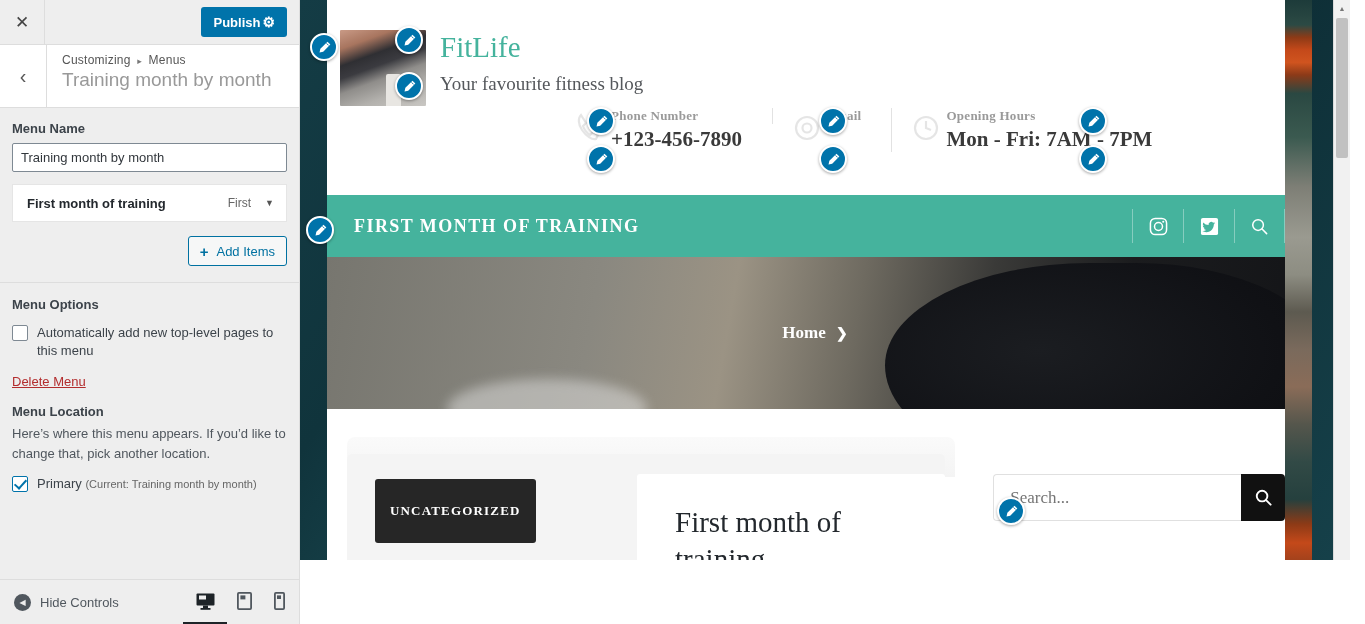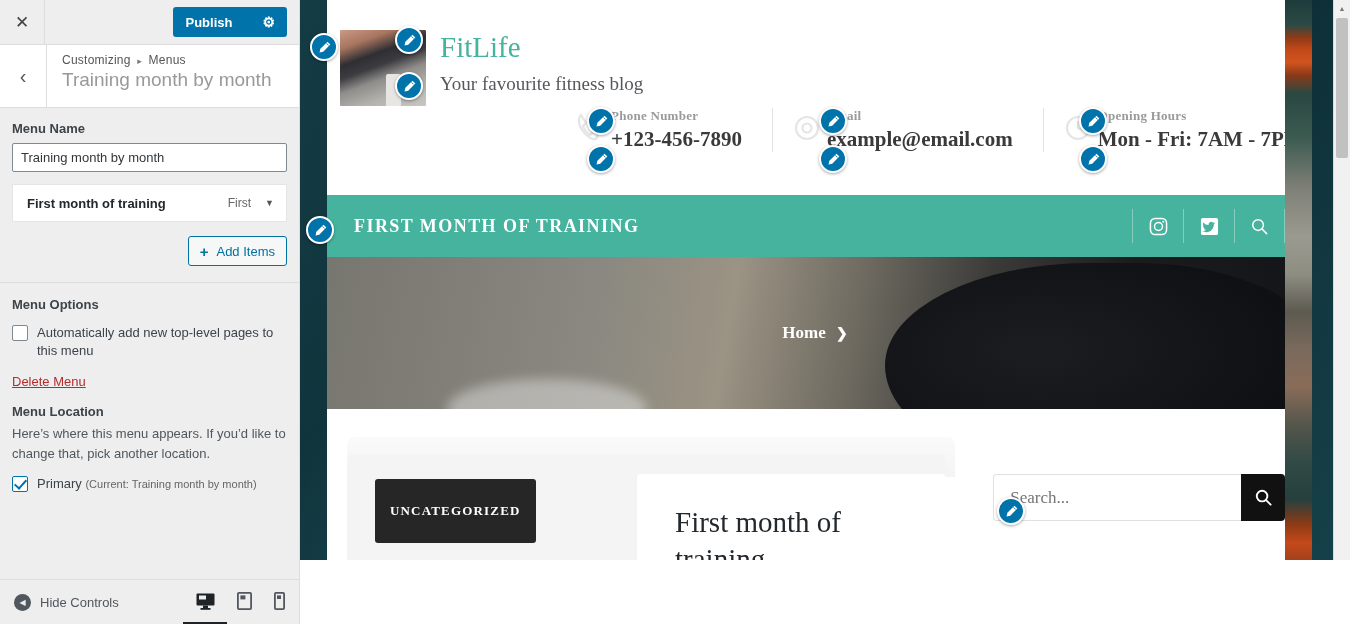--- a/index.html
+++ b/index.html
@@ -28,21 +28,21 @@
     display: flex; align-items: center; justify-content: center;
     color: #444; font-size: 17px; cursor: pointer; background: #eee;
   }
   .cz-topbar-right {
     flex: 1; display: flex; align-items: center;
     justify-content: flex-end; padding-right: 12px;
   }
   .cz-publish {
     background: #0073aa; color: #fff; border: none;
     height: 30px; border-radius: 3px;
-    display: flex; align-items: center; gap: 30px;
+    display: flex; align-items: center; gap: 2px;
     padding: 0 12px; font-size: 13px; font-weight: 600;
     font-family: "Liberation Sans", sans-serif; cursor: pointer;
   }
   .cz-gear { font-size: 14px; line-height: 1; }
 
   .cz-header {
     background: #fff; border-bottom: 1px solid #ddd;
     display: flex; align-items: stretch; height: 63px;
   }
   .cz-back {
@@ -483,21 +483,20 @@
         </div>
 
         <div class="contact-block">
           <span class="contact-watermark">
             <svg width="30" height="30" viewBox="0 0 30 30" aria-hidden="true">
               <circle cx="14" cy="16" r="11" fill="none" stroke="#8c8c8c" stroke-width="2.2"></circle>
               <circle cx="14" cy="16" r="4.5" fill="none" stroke="#8c8c8c" stroke-width="2.2"></circle>
             </svg>
           </span>
           <div class="contact-label">Email</div>
-          <div class="contact-value">example@email.com</div>
         </div>
 
         <div class="contact-block">
           <span class="contact-watermark">
             <svg width="30" height="30" viewBox="0 0 30 30" aria-hidden="true">
               <circle cx="14" cy="16" r="11" fill="none" stroke="#8c8c8c" stroke-width="2.2"></circle>
               <path d="M14 9 L14 16 L19 18" fill="none" stroke="#8c8c8c" stroke-width="2.2"></path>
             </svg>
           </span>
           <div class="contact-label">Opening Hours</div>

